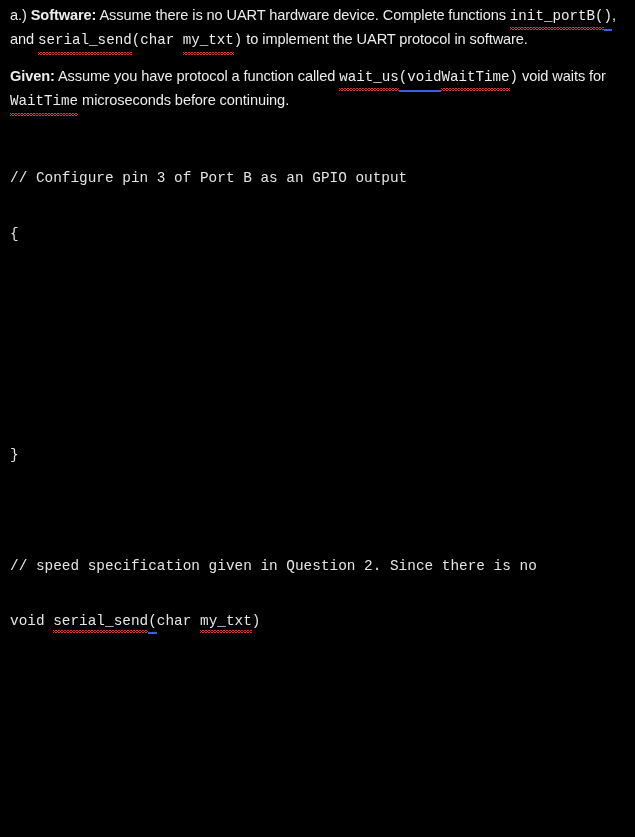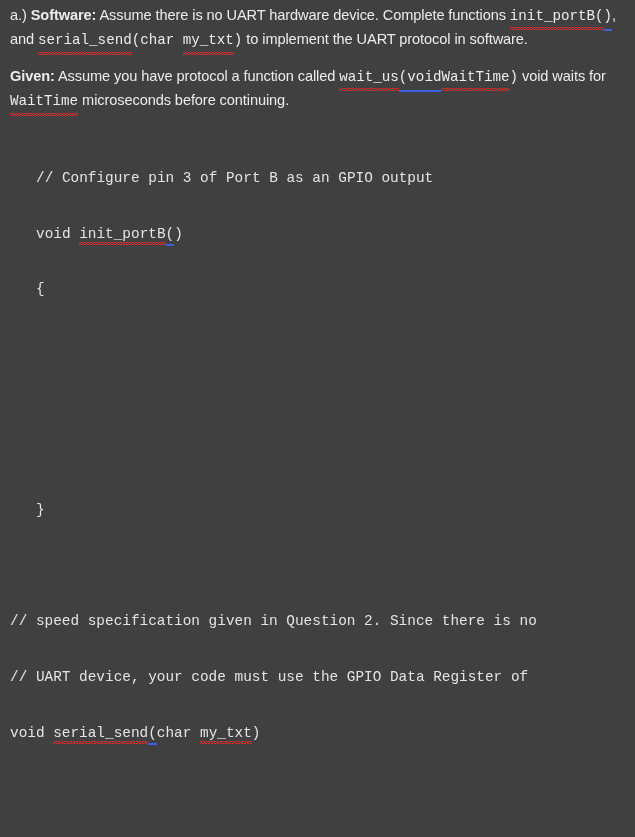--- a/index.html
+++ b/index.html
@@ -13,21 +13,21 @@
     overflow: hidden;
     font-family: "Liberation Sans", sans-serif;
     color: #e9e9e9;
     -webkit-font-smoothing: antialiased;
   }
 
   .page {
     position: relative;
     width: 635px;
     height: 837px;
-    background: #404040;
+    background: #000000;
     box-sizing: border-box;
     padding: 0 8px 0 10px;
   }
 
   
   .prose {
     font-family: "Liberation Sans", sans-serif;
     font-size: 14.6px;
     line-height: 23.4px;
     color: #ececec;
@@ -49,21 +49,21 @@
   .code {
     font-family: "Liberation Mono", "DejaVu Sans Mono", monospace;
     font-size: 14.4px;
     line-height: 18.6px;
     color: #e4e4e4;
     white-space: pre;
     letter-spacing: 0px;
   }
   .code .line { display: block; height: 18.6px; }
 
-  .blk1 { padding-top: 18px; margin-left: 26px; }
+  .blk1 { padding-top: 18px; }
   .gap-a { height: 128px; }      
   .gap-mid { height: 18px; }      
 
   
   
   .sq {
     position: relative;
     display: inline-block;
     text-decoration: none;
   }
@@ -105,30 +105,28 @@
   <div class="prose p1">
     <span>a.)</span><span>&nbsp;</span><span class="lbl-bold">Software:</span><span> Assume there is no UART hardware device.  Complete functions </span><span class="mono-in sq">init_portB(</span><span class="mono-in bl">)</span><span>, and </span><span class="mono-in sq">serial_send</span><span class="mono-in">(char </span><span class="mono-in sq">my_txt</span><span class="mono-in">)</span><span> to implement the UART protocol in software.</span>
   </div>
 
   <div class="prose p2">
     <span class="lbl-bold">Given:</span><span>  Assume you have protocol a function called </span><span class="mono-in sq">wait_us</span><span class="mono-in bl">(void </span><span class="mono-in sq">WaitTime</span><span class="mono-in">)</span><span> void waits for </span><span class="mono-in sq">WaitTime</span><span> microseconds before continuing.</span>
   </div>
 
   <div class="code blk1">
     <span class="line">// Configure pin 3 of Port B as an GPIO output</span>
-    <span class="line"><span>void </span><span class="sq">init_portB</span><span class="bl">(</span><span>)</span></span>
     <span class="line">{</span>
     <div class="gap-a"></div>
     <span class="line">}</span>
   </div>
 
   <div class="gap-mid"></div>
 
   <div class="code blk2">
     <span class="line">// speed specification given in Question 2. Since there is no</span>
-    <span class="line">// UART device, your code must use the GPIO Data Register of</span>
     <span class="line"><span>void </span><span class="sq">serial_send</span><span class="bl">(</span><span>char </span><span class="sq">my_txt</span><span>)</span></span>
     
     
     
   </div>
 
 </div>
 
 </body></html>

